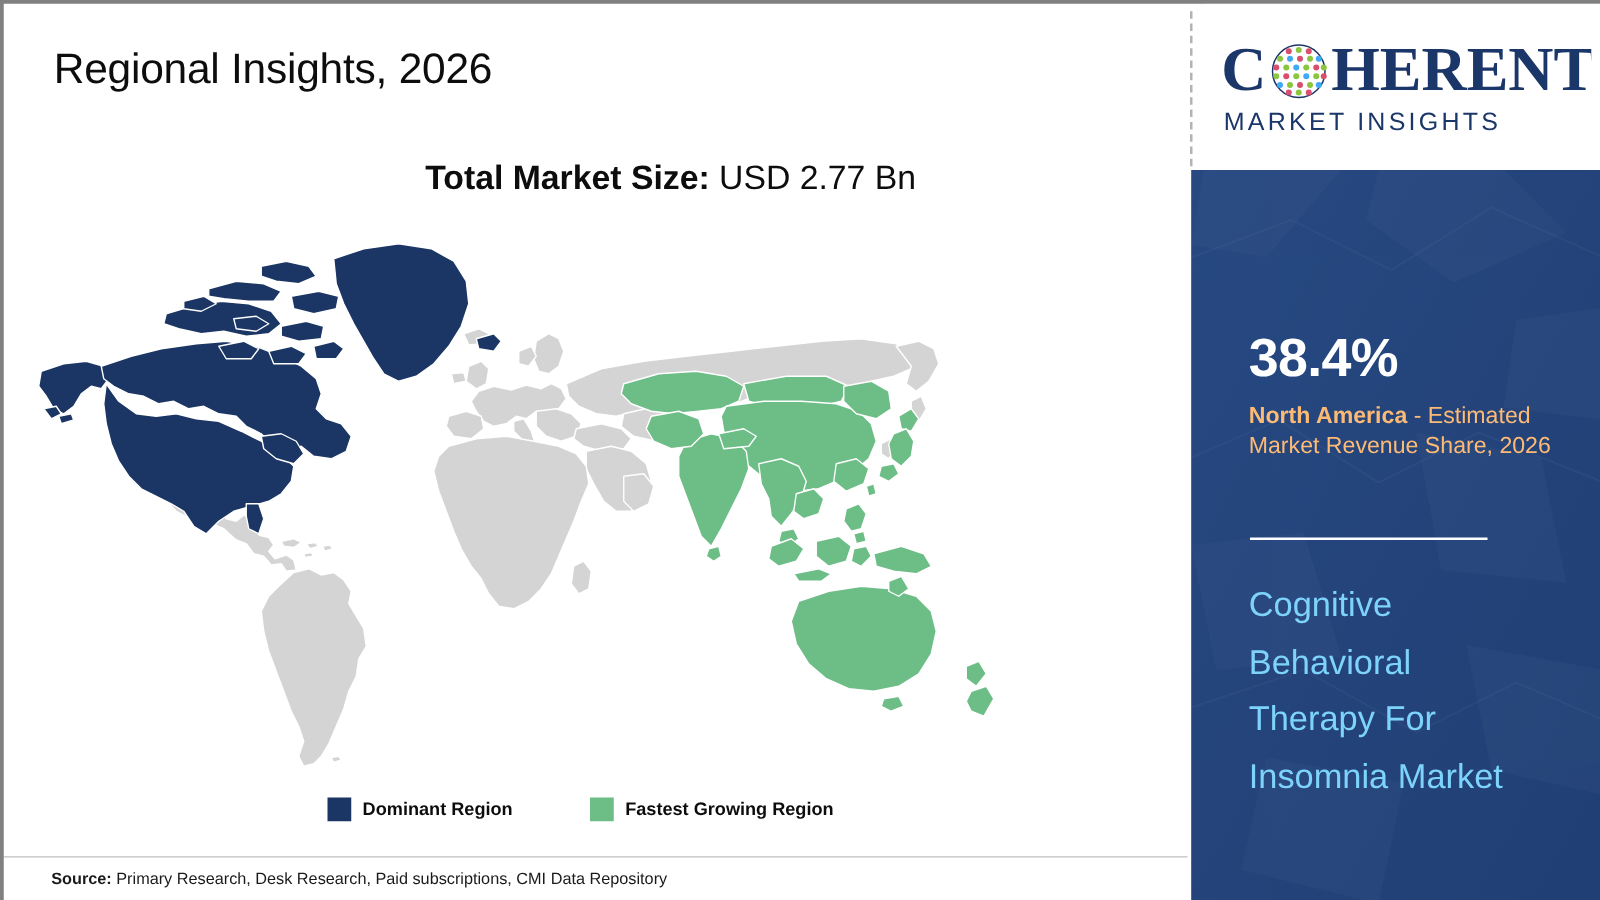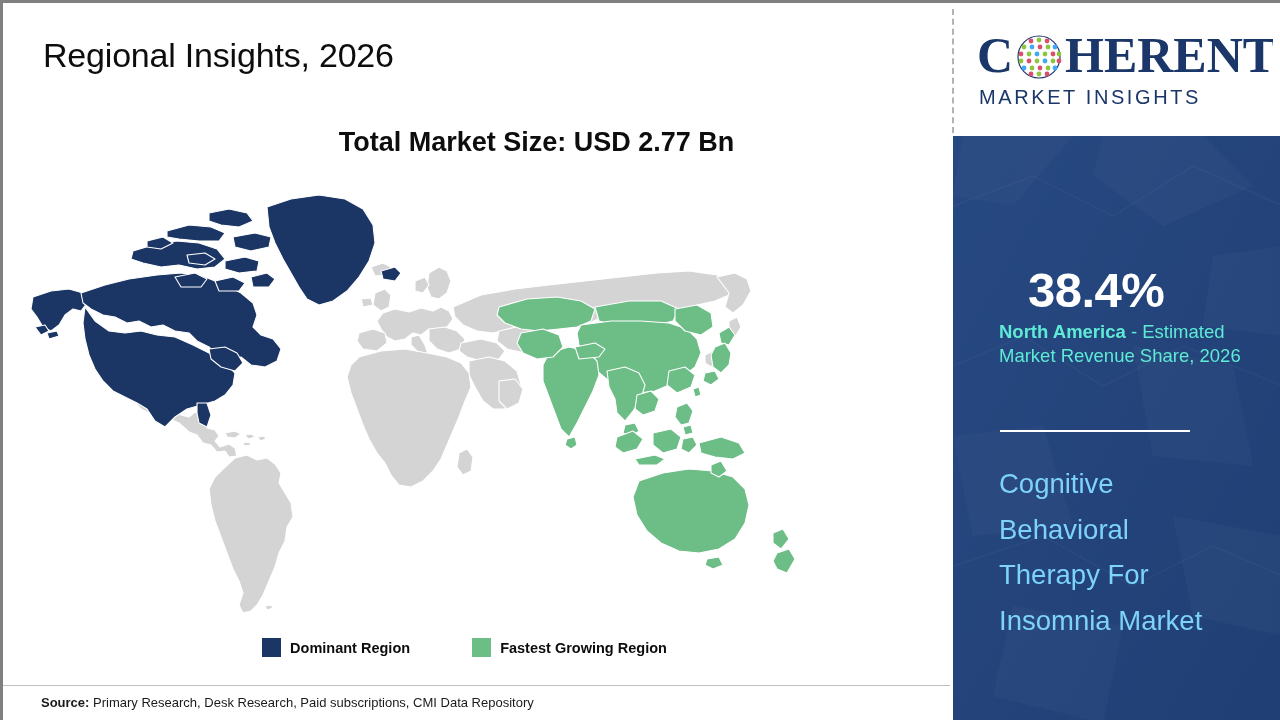--- a/index.html
+++ b/index.html
@@ -43,21 +43,21 @@
     position: absolute;
     left: 0; right: 0;
     top: 124px;
     text-align: center;
     font-size: 27px;
     color: #0d0d0d;
     white-space: nowrap;
     padding-left: 120px;
   }
   #market-size-label { font-weight: 700; }
-  #market-size-value { font-weight: bold; }
+  #market-size-value { font-weight: normal; }
 
   
   #map-wrap {
     position: absolute;
     left: 26px;
     top: 178px;
     width: 810px;
     height: 448px;
   }
   #world-map { display: block; width: 100%; height: 100%; }
@@ -156,34 +156,33 @@
     left: 46px;
     top: 0;
     width: 262px;
     height: 100%;
   }
 
   #stat-value {
     position: absolute;
     top: 130px;
     left: 0;
-    font-size: 49px;
+    font-size: 43px;
     font-weight: bold;
     color: #ffffff;
     line-height: 1;
     letter-spacing: -0.5px;
-    margin-left: 29px;
   }
   #stat-desc {
     position: absolute;
     top: 184px;
     left: 0;
     width: 268px;
     font-size: 18.5px;
-    color: #5eead4;
+    color: #fdba74;
     line-height: 1.28;
   }
   #stat-region { font-weight: bold; }
   #stat-rest { font-weight: 400; }
 
   #panel-rule {
     position: absolute;
     top: 294px;
     left: 1px;
     width: 190px;

